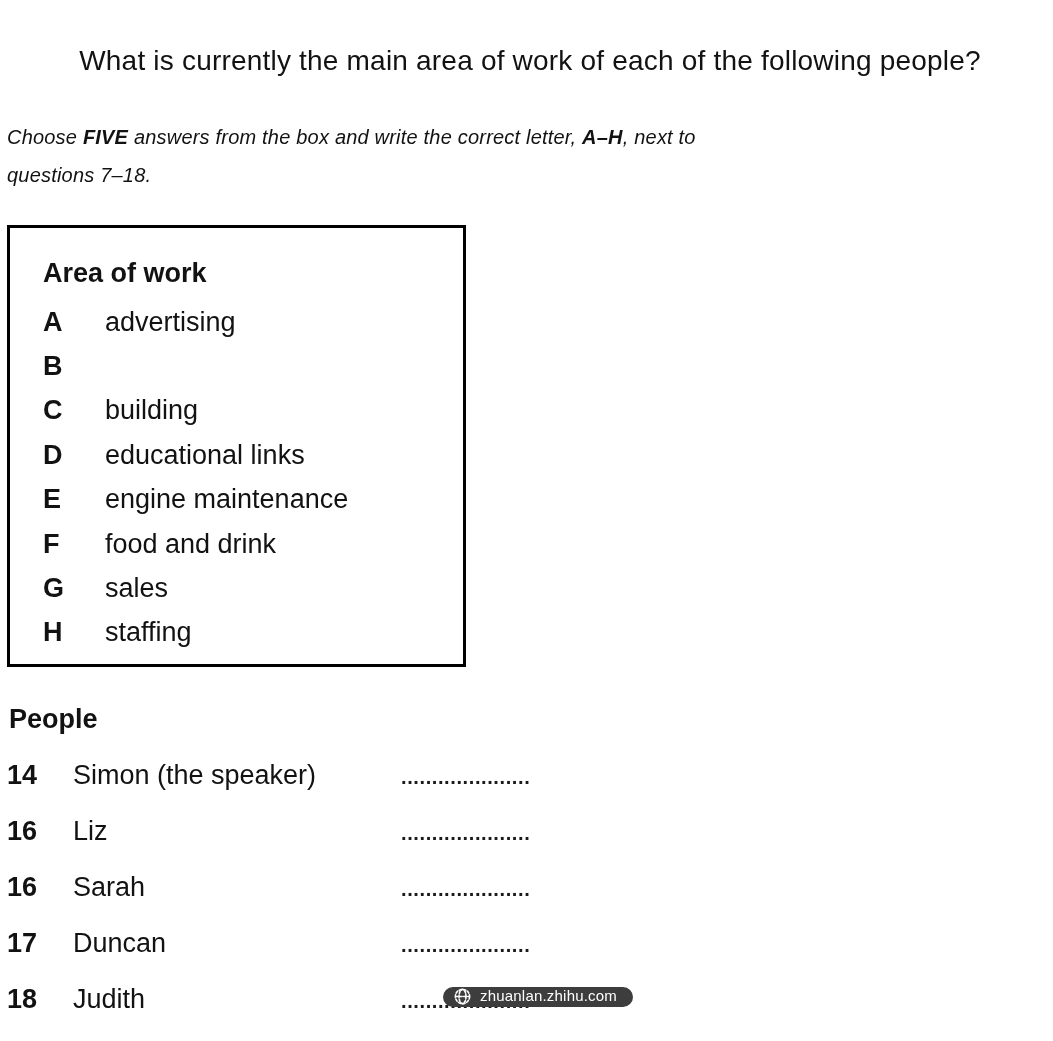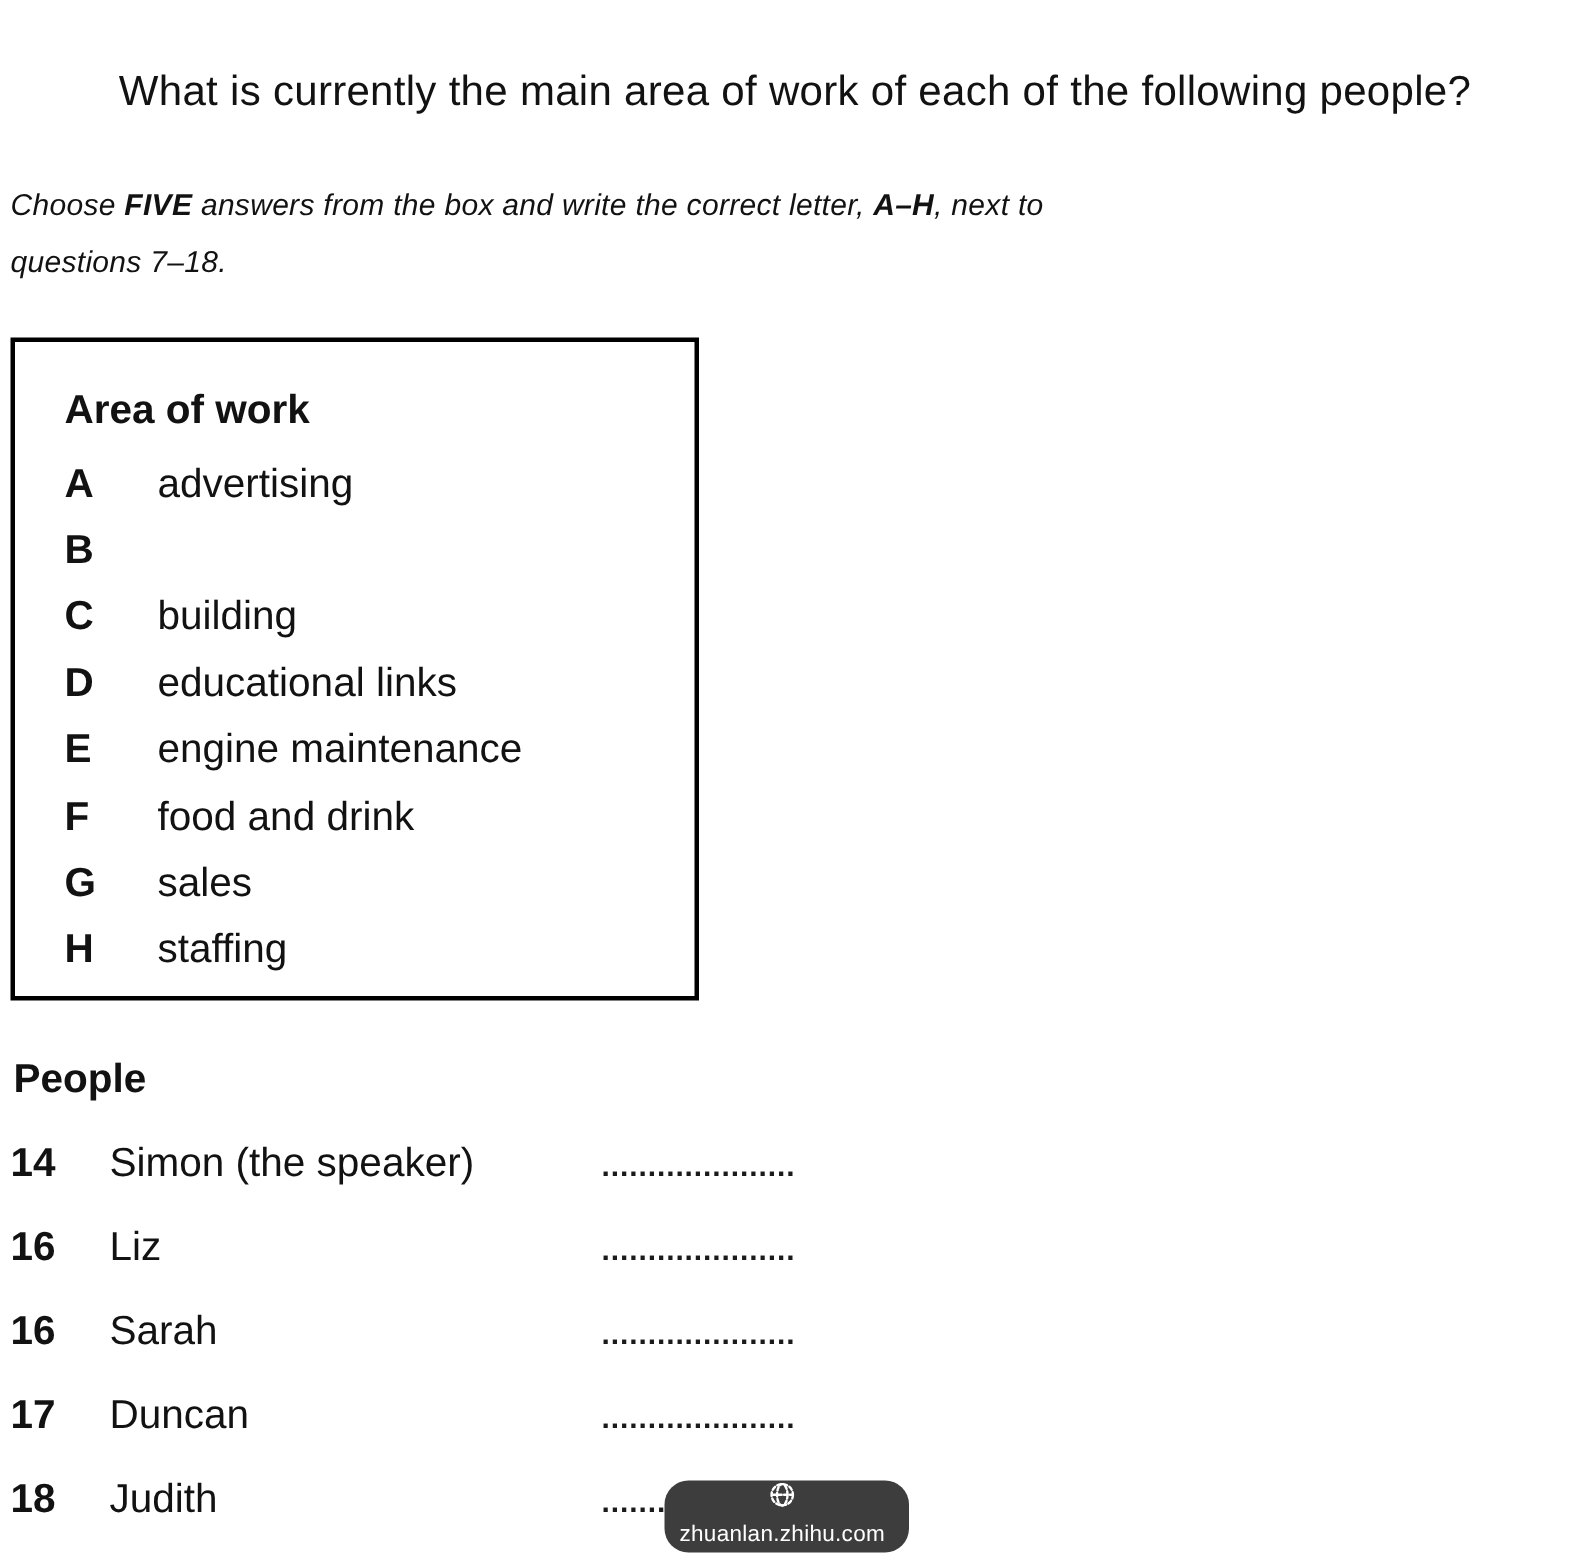--- a/index.html
+++ b/index.html
@@ -90,30 +90,29 @@
     font-size: 20px;
     font-weight: bold;
     letter-spacing: 0.6px;
     color: #1a1a1a;
     white-space: nowrap;
   }
   .watermark {
     position: absolute;
     left: 443px;
     top: 987px;
-    height: 48px;
+    height: 20px;
     border-radius: 16px;
     display: flex;
-    align-items: center;
+    align-items: flex-start;
     gap: 8px;
     padding: 0 16px 0 10px;
     color: #ffffff;
     font-size: 15px;
     letter-spacing: 0.2px;
-    flex-direction: column;
   }
   .watermark .globe {
     width: 19px;
     height: 19px;
     flex: 0 0 auto;
   }
 </style>
 </head>
 <body>
 

